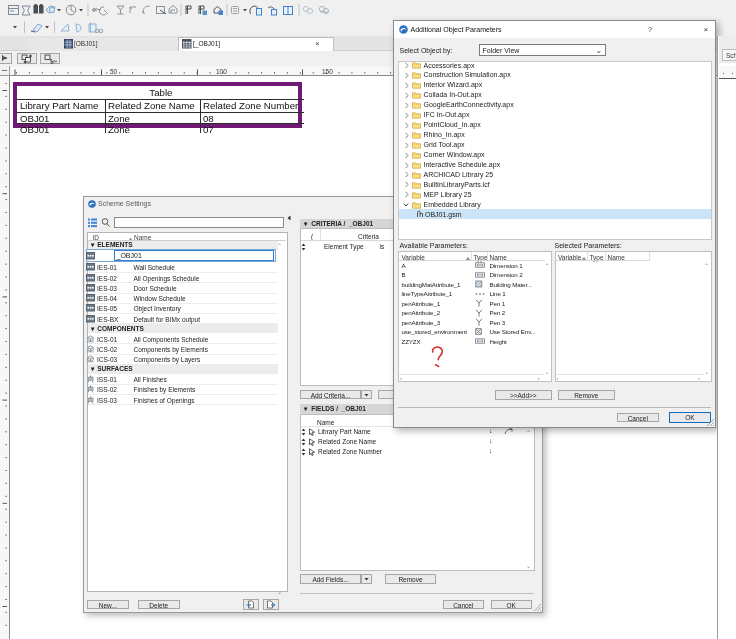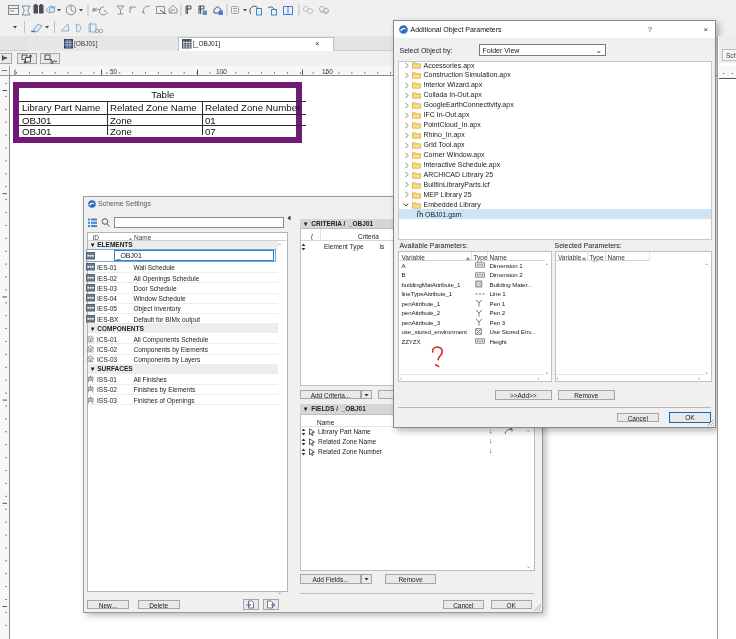--- a/index.html
+++ b/index.html
@@ -269,32 +269,32 @@
         <rect x="5.4" y="548.8" width="1.4" height="1"></rect>
         <rect x="2.5" y="14.0" width="4.5" height="1"></rect>
         <rect x="2.5" y="117.2" width="4.5" height="1"></rect>
         <rect x="2.5" y="220.4" width="4.5" height="1"></rect>
         <rect x="2.5" y="323.6" width="4.5" height="1"></rect>
         <rect x="2.5" y="426.8" width="4.5" height="1"></rect>
         <rect x="2.5" y="530.0" width="4.5" height="1"></rect>
   </g>
 </svg>
 
-<div class="abs" style="left:13.4px;top:81.8px;width:289px;height:61px;border:6px solid #701a75;box-sizing:border-box;font-size:9.7px;color:#111;">
+<div class="abs" style="left:13.4px;top:81.8px;width:289px;height:46px;border:4px solid #701a75;box-sizing:border-box;font-size:9.7px;color:#111;">
   <div class="abs" style="left:0;top:0;width:287px;height:13.3px;border-bottom:1px solid #2b2b2b;text-align:center;line-height:13px;">Table</div>
   <div class="abs" style="left:0;top:13.3px;width:287px;height:12.6px;border-bottom:1px solid #2b2b2b;"></div>
   <div class="abs" style="left:0;top:25.9px;width:287px;height:11.2px;border-bottom:1px solid #2b2b2b;"></div>
   <div class="abs" style="left:87.5px;top:0px;width:1px;height:47.5px;background:#2b2b2b;margin-top:13.3px;height:34.2px;"></div>
   <div class="abs" style="left:182.6px;top:13.3px;width:1px;height:34.2px;background:#2b2b2b;"></div>
   <div class="row" style="left:2.5px;top:14.7px;">Library Part Name</div>
   <div class="row" style="left:90.5px;top:14.7px;">Related Zone Name</div>
   <div class="row" style="left:185.6px;top:14.7px;">Related Zone Number</div>
   <div class="row" style="left:2.5px;top:27.3px;">OBJ01</div>
   <div class="row" style="left:90.5px;top:27.3px;">Zone</div>
-  <div class="row" style="left:185.6px;top:27.3px;">01</div>
+  <div class="row" style="left:185.6px;top:27.3px;">08</div>
   <div class="row" style="left:2.5px;top:38.5px;">OBJ01</div>
   <div class="row" style="left:90.5px;top:38.5px;">Zone</div>
   <div class="row" style="left:185.6px;top:38.5px;">07</div>
 </div>
 
 <div class="abs" style="left:83px;top:195.5px;width:460px;height:417px;background:#f0f0f0;border:1px solid #9a9a9a;box-sizing:border-box;box-shadow:3px 3px 6px rgba(0,0,0,0.25);">
 
   <svg class="abs" style="left:4px;top:3.5px;" width="8" height="8" viewBox="0 0 8 8">
     <circle cx="4" cy="4" r="3.8" fill="#2a6fc0"></circle>
         <path d="M1.2 4.6 c1.2 -2.4 4.4 -2.6 5.6 -0.4 c-1.4 -1 -3.8 -0.8 -4.6 1.6 z" fill="#fff"></path>

